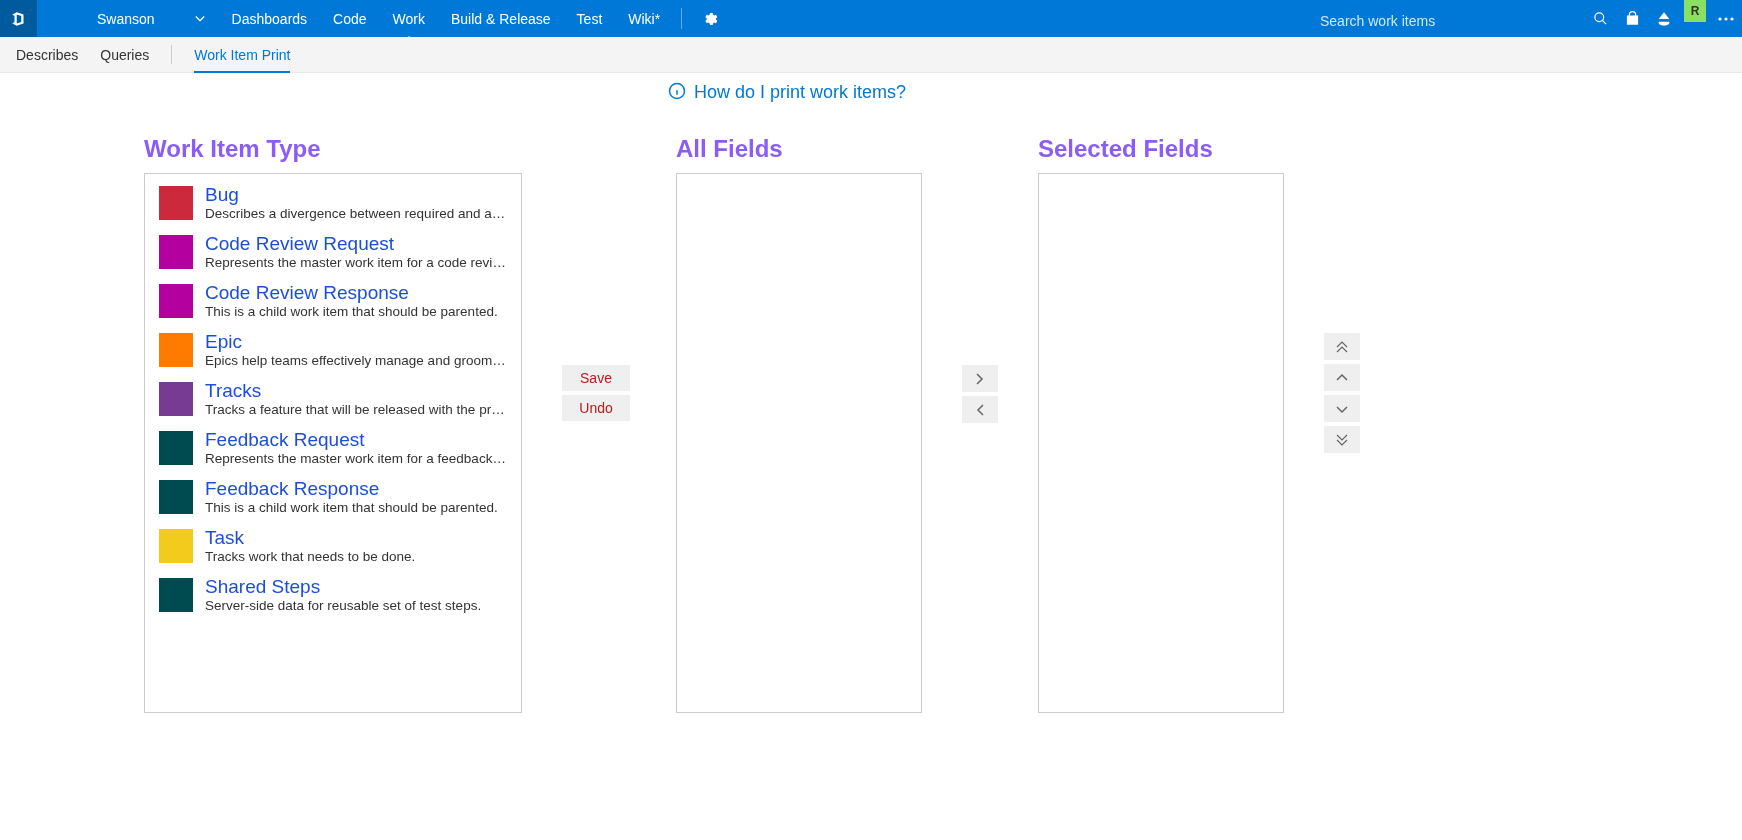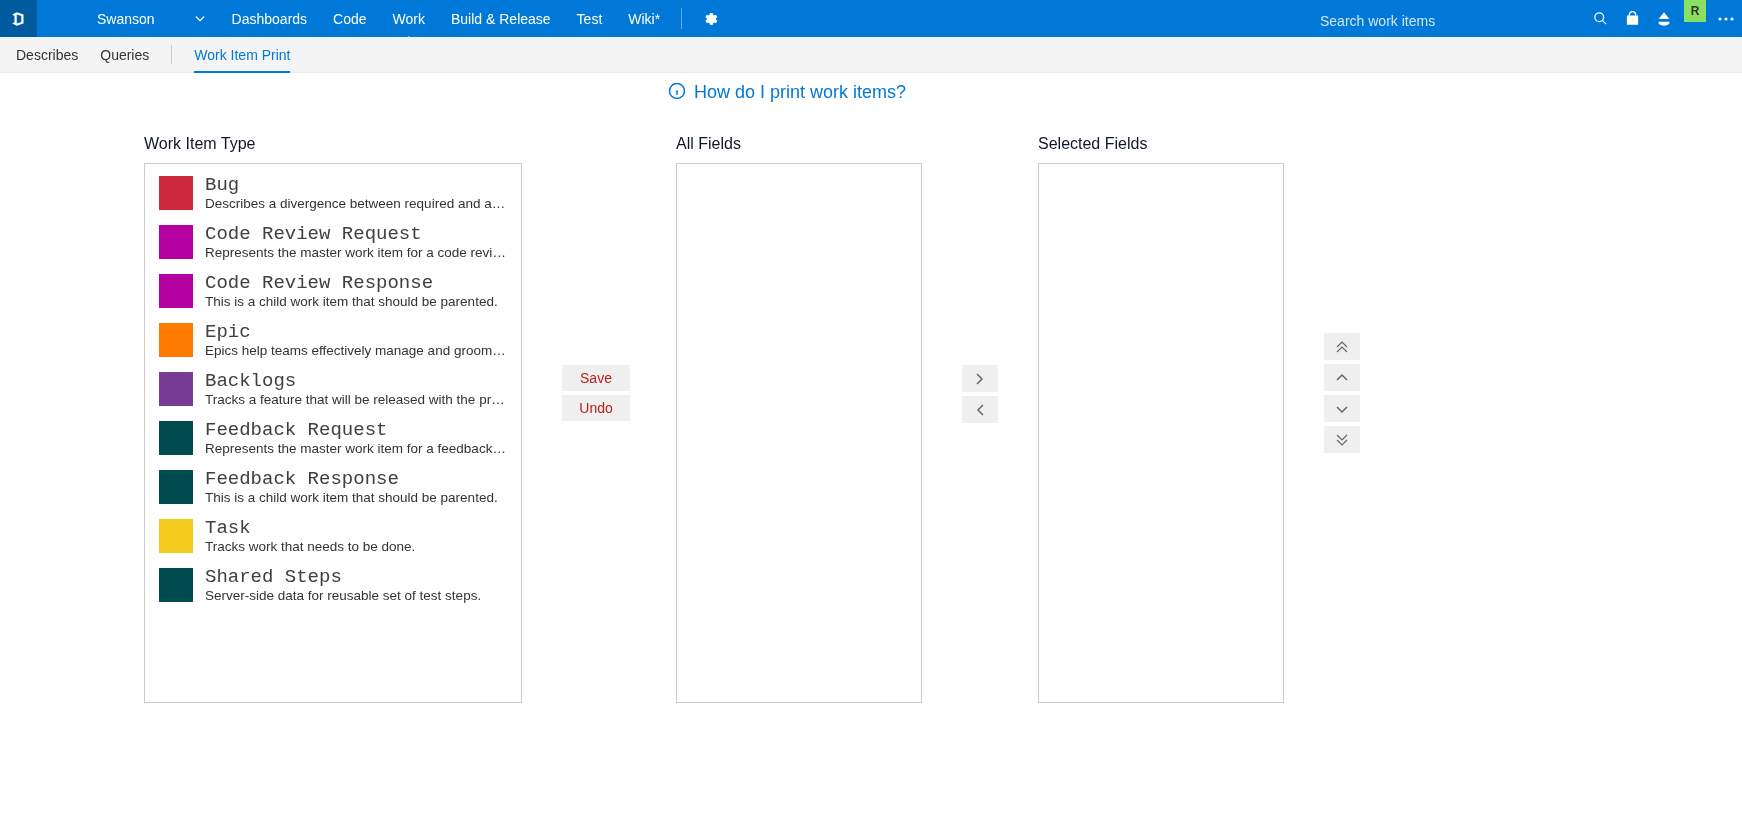--- a/index.html
+++ b/index.html
@@ -113,23 +113,23 @@
     top: 82px;
     color:#0078d7;
     font-size: 18px;
     display:flex; align-items:flex-start; gap:8px;
     cursor:pointer;
   }
   .help-row svg { width:18px; height:18px; }
 
   .column { display:flex; flex-direction:column; }
   h2.section-title {
-    font-size: 16px;
-    font-weight: 400;
-    color: #0f172a;
+    font-size: 24px;
+    font-weight: 700;
+    color: #8b5cf6;
     margin: 48px 0 10px 0;
   }
 
   
   .wit-listbox {
     width: 378px;
     height: 540px;
     border: 1px solid #ccc;
     background:#fff;
     overflow-y: scroll;
@@ -145,21 +145,21 @@
   }
   .wit-item {
     display:flex;
     align-items:flex-start;
     padding: 6px 14px;
     gap: 12px;
     cursor:pointer;
   }
   .wit-swatch { width:34px; height:34px; flex:none; margin-top:2px; }
   .wit-text { flex:1; min-width:0; }
-  .wit-name { font-size: 19px; color:#404040;font-family:Liberation Mono, monospace; }
+  .wit-name { font-size: 19px; color:#1d4ed8; }
   .wit-desc {
     font-size: 13.5px; color:#333; white-space:nowrap; overflow:hidden; text-overflow:ellipsis;
   }
 
   
   .save-col { display:flex; flex-direction:column; gap:4px; margin-top: 278px; }
   .grey-btn {
     width: 68px; height: 26px;
     background:#efefef;
     border:none;
@@ -299,21 +299,21 @@
         <div class="wit-item">
           <div class="wit-swatch" style="background: rgb(255, 123, 0);"></div>
           <div class="wit-text">
             <div class="wit-name">Epic</div>
             <div class="wit-desc">Epics help teams effectively manage and groom backlogs.</div>
           </div>
         </div>
         <div class="wit-item">
           <div class="wit-swatch" style="background: rgb(119, 59, 147);"></div>
           <div class="wit-text">
-            <div class="wit-name">Backlogs</div>
+            <div class="wit-name">Tracks</div>
             <div class="wit-desc">Tracks a feature that will be released with the product.</div>
           </div>
         </div>
         <div class="wit-item">
           <div class="wit-swatch" style="background: rgb(0, 75, 80);"></div>
           <div class="wit-text">
             <div class="wit-name">Feedback Request</div>
             <div class="wit-desc">Represents the master work item for a feedback session.</div>
           </div>
         </div>

